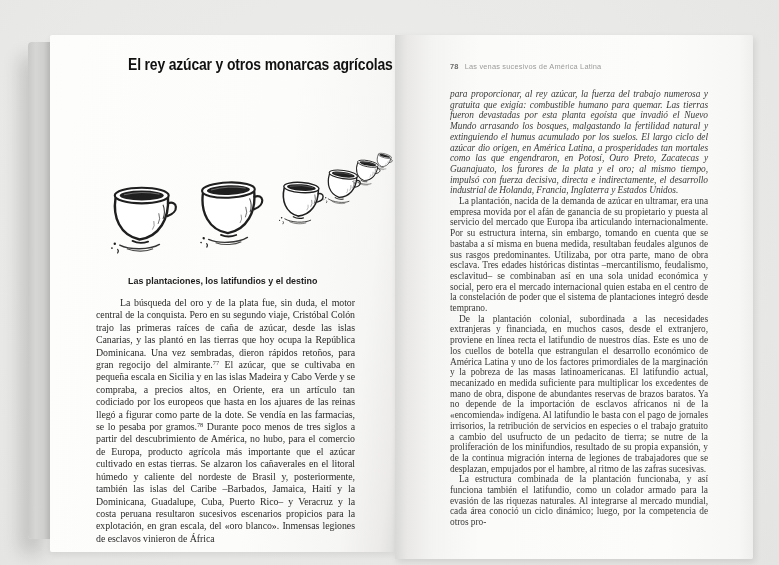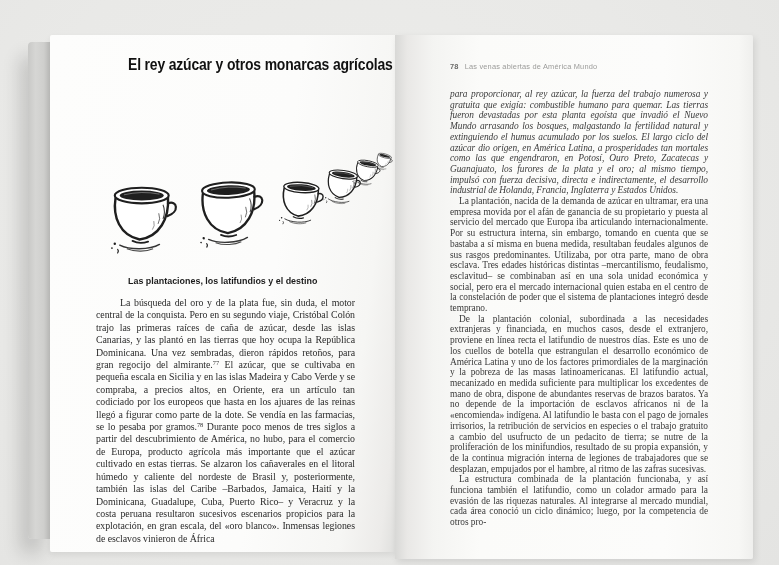--- a/index.html
+++ b/index.html
@@ -184,21 +184,21 @@
       <use href="#cup" transform="translate(357,7) scale(0.24) rotate(15 50 50)"></use>
     </svg>
 
     <h2 class="section-heading">Las plantaciones, los latifundios y el destino</h2>
 
     <p class="body-text" id="left-paragraph">La búsqueda del oro y de la plata fue, sin duda, el motor central de la conquista. Pero en su segundo viaje, Cristóbal Colón trajo las primeras raíces de caña de azúcar, desde las islas Canarias, y las plantó en las tierras que hoy ocupa la República Dominicana. Una vez sembradas, dieron rápidos retoños, para gran regocijo del almirante.<sup>77</sup> El azúcar, que se cultivaba en pequeña escala en Sicilia y en las islas Madeira y Cabo Verde y se compraba, a precios altos, en Oriente, era un artículo tan codiciado por los europeos que hasta en los ajuares de las reinas llegó a figurar como parte de la dote. Se vendía en las farmacias, se lo pesaba por gramos.<sup>78</sup> Durante poco menos de tres siglos a partir del descubrimiento de América, no hubo, para el comercio de Europa, producto agrícola más importante que el azúcar cultivado en estas tierras. Se alzaron los cañaverales en el litoral húmedo y caliente del nordeste de Brasil y, posteriormente, también las islas del Caribe –Barbados, Jamaica, Haití y la Dominicana, Guadalupe, Cuba, Puerto Rico– y Veracruz y la costa peruana resultaron sucesivos escenarios propicios para la explotación, en gran escala, del «oro blanco». Inmensas legiones de esclavos vinieron de África</p>
   </div>
 
   <div class="page page-right">
     <div class="running-head">
-      <span class="pagenum">78</span><span class="runtitle">Las venas abiertas de América Mundo</span>
+      <span class="pagenum">78</span><span class="runtitle">Las venas sucesivos de América Latina</span>
     </div>
     <div class="rp" id="right-paragraphs">
         <p class="cont">para proporcionar, al rey azúcar, la fuerza del trabajo numerosa y gratuita que exigía: combustible humano para quemar. Las tierras fueron devastadas por esta planta egoísta que invadió el Nuevo Mundo arrasando los bosques, malgastando la fertilidad natural y extinguiendo el humus acumulado por los suelos. El largo ciclo del azúcar dio origen, en América Latina, a prosperidades tan mortales como las que engendraron, en Potosí, Ouro Preto, Zacatecas y Guanajuato, los furores de la plata y el oro; al mismo tiempo, impulsó con fuerza decisiva, directa e indirectamente, el desarrollo industrial de Holanda, Francia, Inglaterra y Estados Unidos.</p>
         <p>La plantación, nacida de la demanda de azúcar en ultramar, era una empresa movida por el afán de ganancia de su propietario y puesta al servicio del mercado que Europa iba articulando internacionalmente. Por su estructura interna, sin embargo, tomando en cuenta que se bastaba a sí misma en buena medida, resultaban feudales algunos de sus rasgos predominantes. Utilizaba, por otra parte, mano de obra esclava. Tres edades históricas distintas –mercantilismo, feudalismo, esclavitud– se combinaban así en una sola unidad económica y social, pero era el mercado internacional quien estaba en el centro de la constelación de poder que el sistema de plantaciones integró desde temprano.</p>
         <p>De la plantación colonial, subordinada a las necesidades extranjeras y financiada, en muchos casos, desde el extranjero, proviene en línea recta el latifundio de nuestros días. Este es uno de los cuellos de botella que estrangulan el desarrollo económico de América Latina y uno de los factores primordiales de la marginación y la pobreza de las masas latinoamericanas. El latifundio actual, mecanizado en medida suficiente para multiplicar los excedentes de mano de obra, dispone de abundantes reservas de brazos baratos. Ya no depende de la importación de esclavos africanos ni de la «encomienda» indígena. Al latifundio le basta con el pago de jornales irrisorios, la retribución de servicios en especies o el trabajo gratuito a cambio del usufructo de un pedacito de tierra; se nutre de la proliferación de los minifundios, resultado de su propia expansión, y de la continua migración interna de legiones de trabajadores que se desplazan, empujados por el hambre, al ritmo de las zafras sucesivas.</p>
         <p>La estructura combinada de la plantación funcionaba, y así funciona también el latifundio, como un colador armado para la evasión de las riquezas naturales. Al integrarse al mercado mundial, cada área conoció un ciclo dinámico; luego, por la competencia de otros pro-</p>
       </div>
   </div>
 
 </div>

